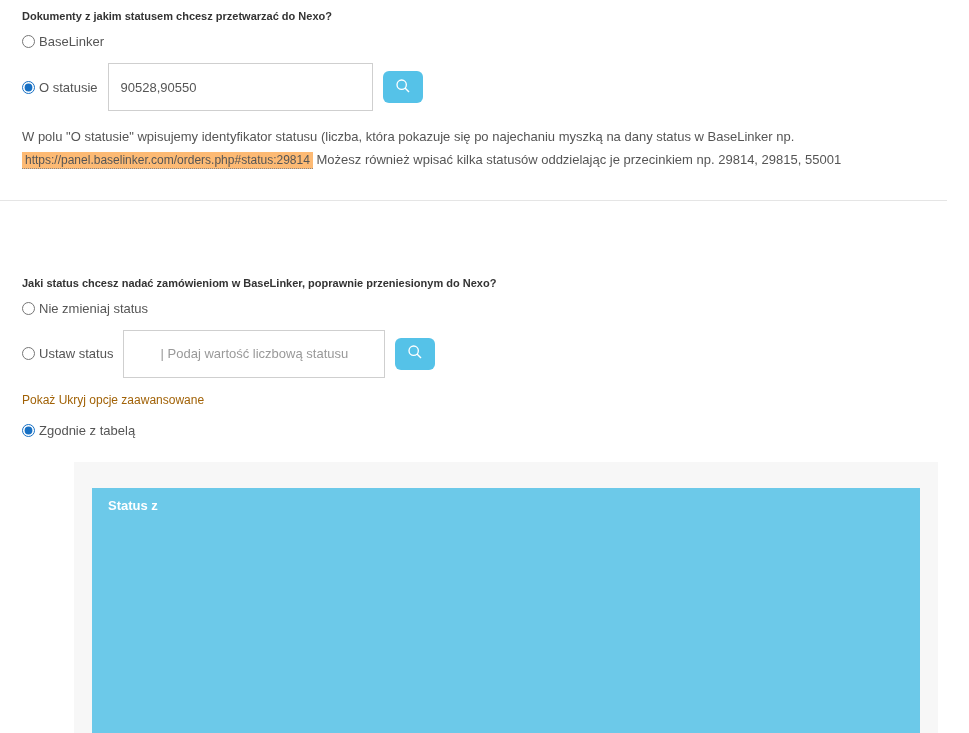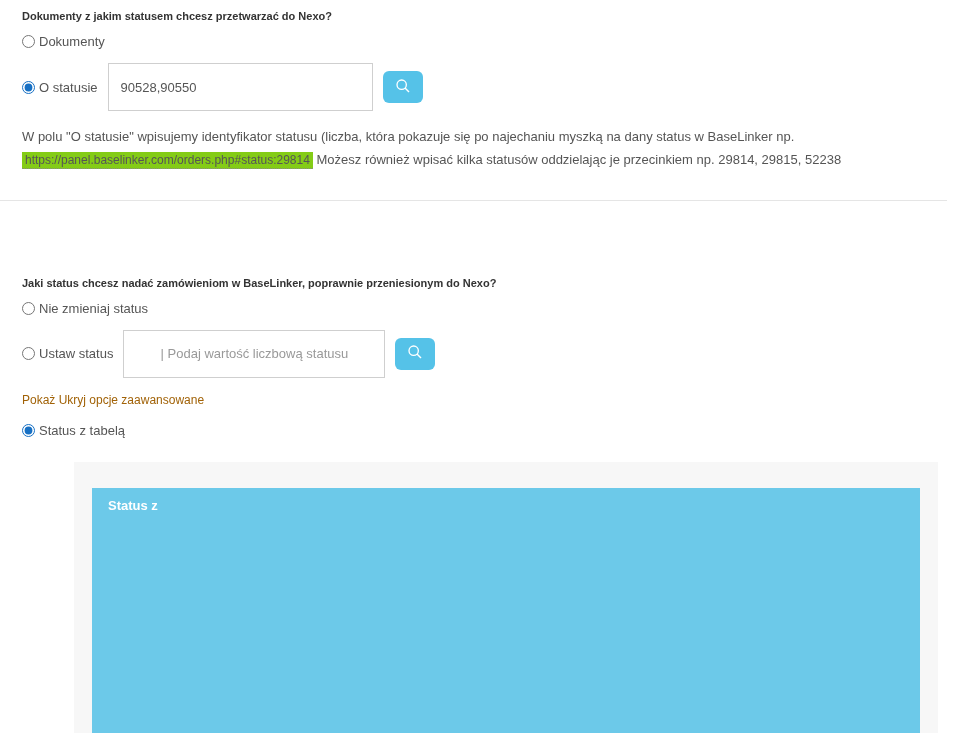--- a/index.html
+++ b/index.html
@@ -51,21 +51,21 @@
     margin-left:10px;
     cursor:pointer;
     color:#fff;
   }
   .hint-text {
     color:#555;
     line-height:1.8;
     margin-top:4px;
   }
   .url-snip{
-    background:#84cc16;
+    background:#fdba74;
     border-bottom:1px dotted #888;
     padding:1px 3px;
     font-size:12px;
   }
   hr.sep{
     border:none;border-top:1px solid #e5e5e5;margin:28px 0 28px -22px;
   }
   .blank-gap{height:48px;}
   .link-a{color:#a16207;text-decoration:none;font-size:12px;}
   .table-wrap{
@@ -133,41 +133,41 @@
 </head>
 <body>
 
 
 
 
 <div class="section-title">Dokumenty z jakim statusem chcesz przetwarzać do Nexo?</div>
 
 <div class="radio-row">
   <input type="radio" name="g1" style="">
-  <label>Dokumenty</label>
+  <label>BaseLinker</label>
 </div>
 
 <div class="radio-row">
   <input type="radio" name="g1" checked="" style="">
   <label>O statusie</label>
   <input type="text" class="text-input w265" value="90528,90550" style="">
   <button class="search-btn">
     <span>
       <svg class="mag" viewBox="0 0 24 24">
           <circle cx="10" cy="10" r="7"></circle>
           <line x1="21" y1="21" x2="15" y2="15"></line>
         </svg>
     </span>
   </button>
 </div>
 
 <div class="hint-text">
   <span>W polu "O statusie" wpisujemy identyfikator statusu (liczba, która pokazuje się po najechaniu myszką na dany status w BaseLinker np.</span>
   <span class="url-snip">https://panel.baselinker.com/orders.php#status:29814</span>
-  <span>Możesz również wpisać kilka statusów oddzielając je przecinkiem np. 29814, 29815, 52238</span>
+  <span>Możesz również wpisać kilka statusów oddzielając je przecinkiem np. 29814, 29815, 55001</span>
 </div>
 
 <hr class="sep">
 <div class="blank-gap"></div>
 
 
 <div class="section-title">Jaki status chcesz nadać zamówieniom w BaseLinker, poprawnie przeniesionym do Nexo?</div>
 
 <div class="radio-row">
   <input type="radio" name="g2" style="">
@@ -185,21 +185,21 @@
           <line x1="21" y1="21" x2="15" y2="15"></line>
         </svg>
     </span>
   </button>
 </div>
 
 <a href="#" class="link-a">Pokaż Ukryj opcje zaawansowane</a>
 
 <div class="radio-row" style="margin-top:16px;">
   <input type="radio" name="g2" checked="" style="">
-  <label>Status z tabelą</label>
+  <label>Zgodnie z tabelą</label>
 </div>
 
 <div class="table-wrap clearfix">
   <div class="thead">
     <div class="col">Status z</div>
   </div>
 
   <div class="trow">
     <div class="cell">
       <input type="text" class="text-input" value="90528" style="">

